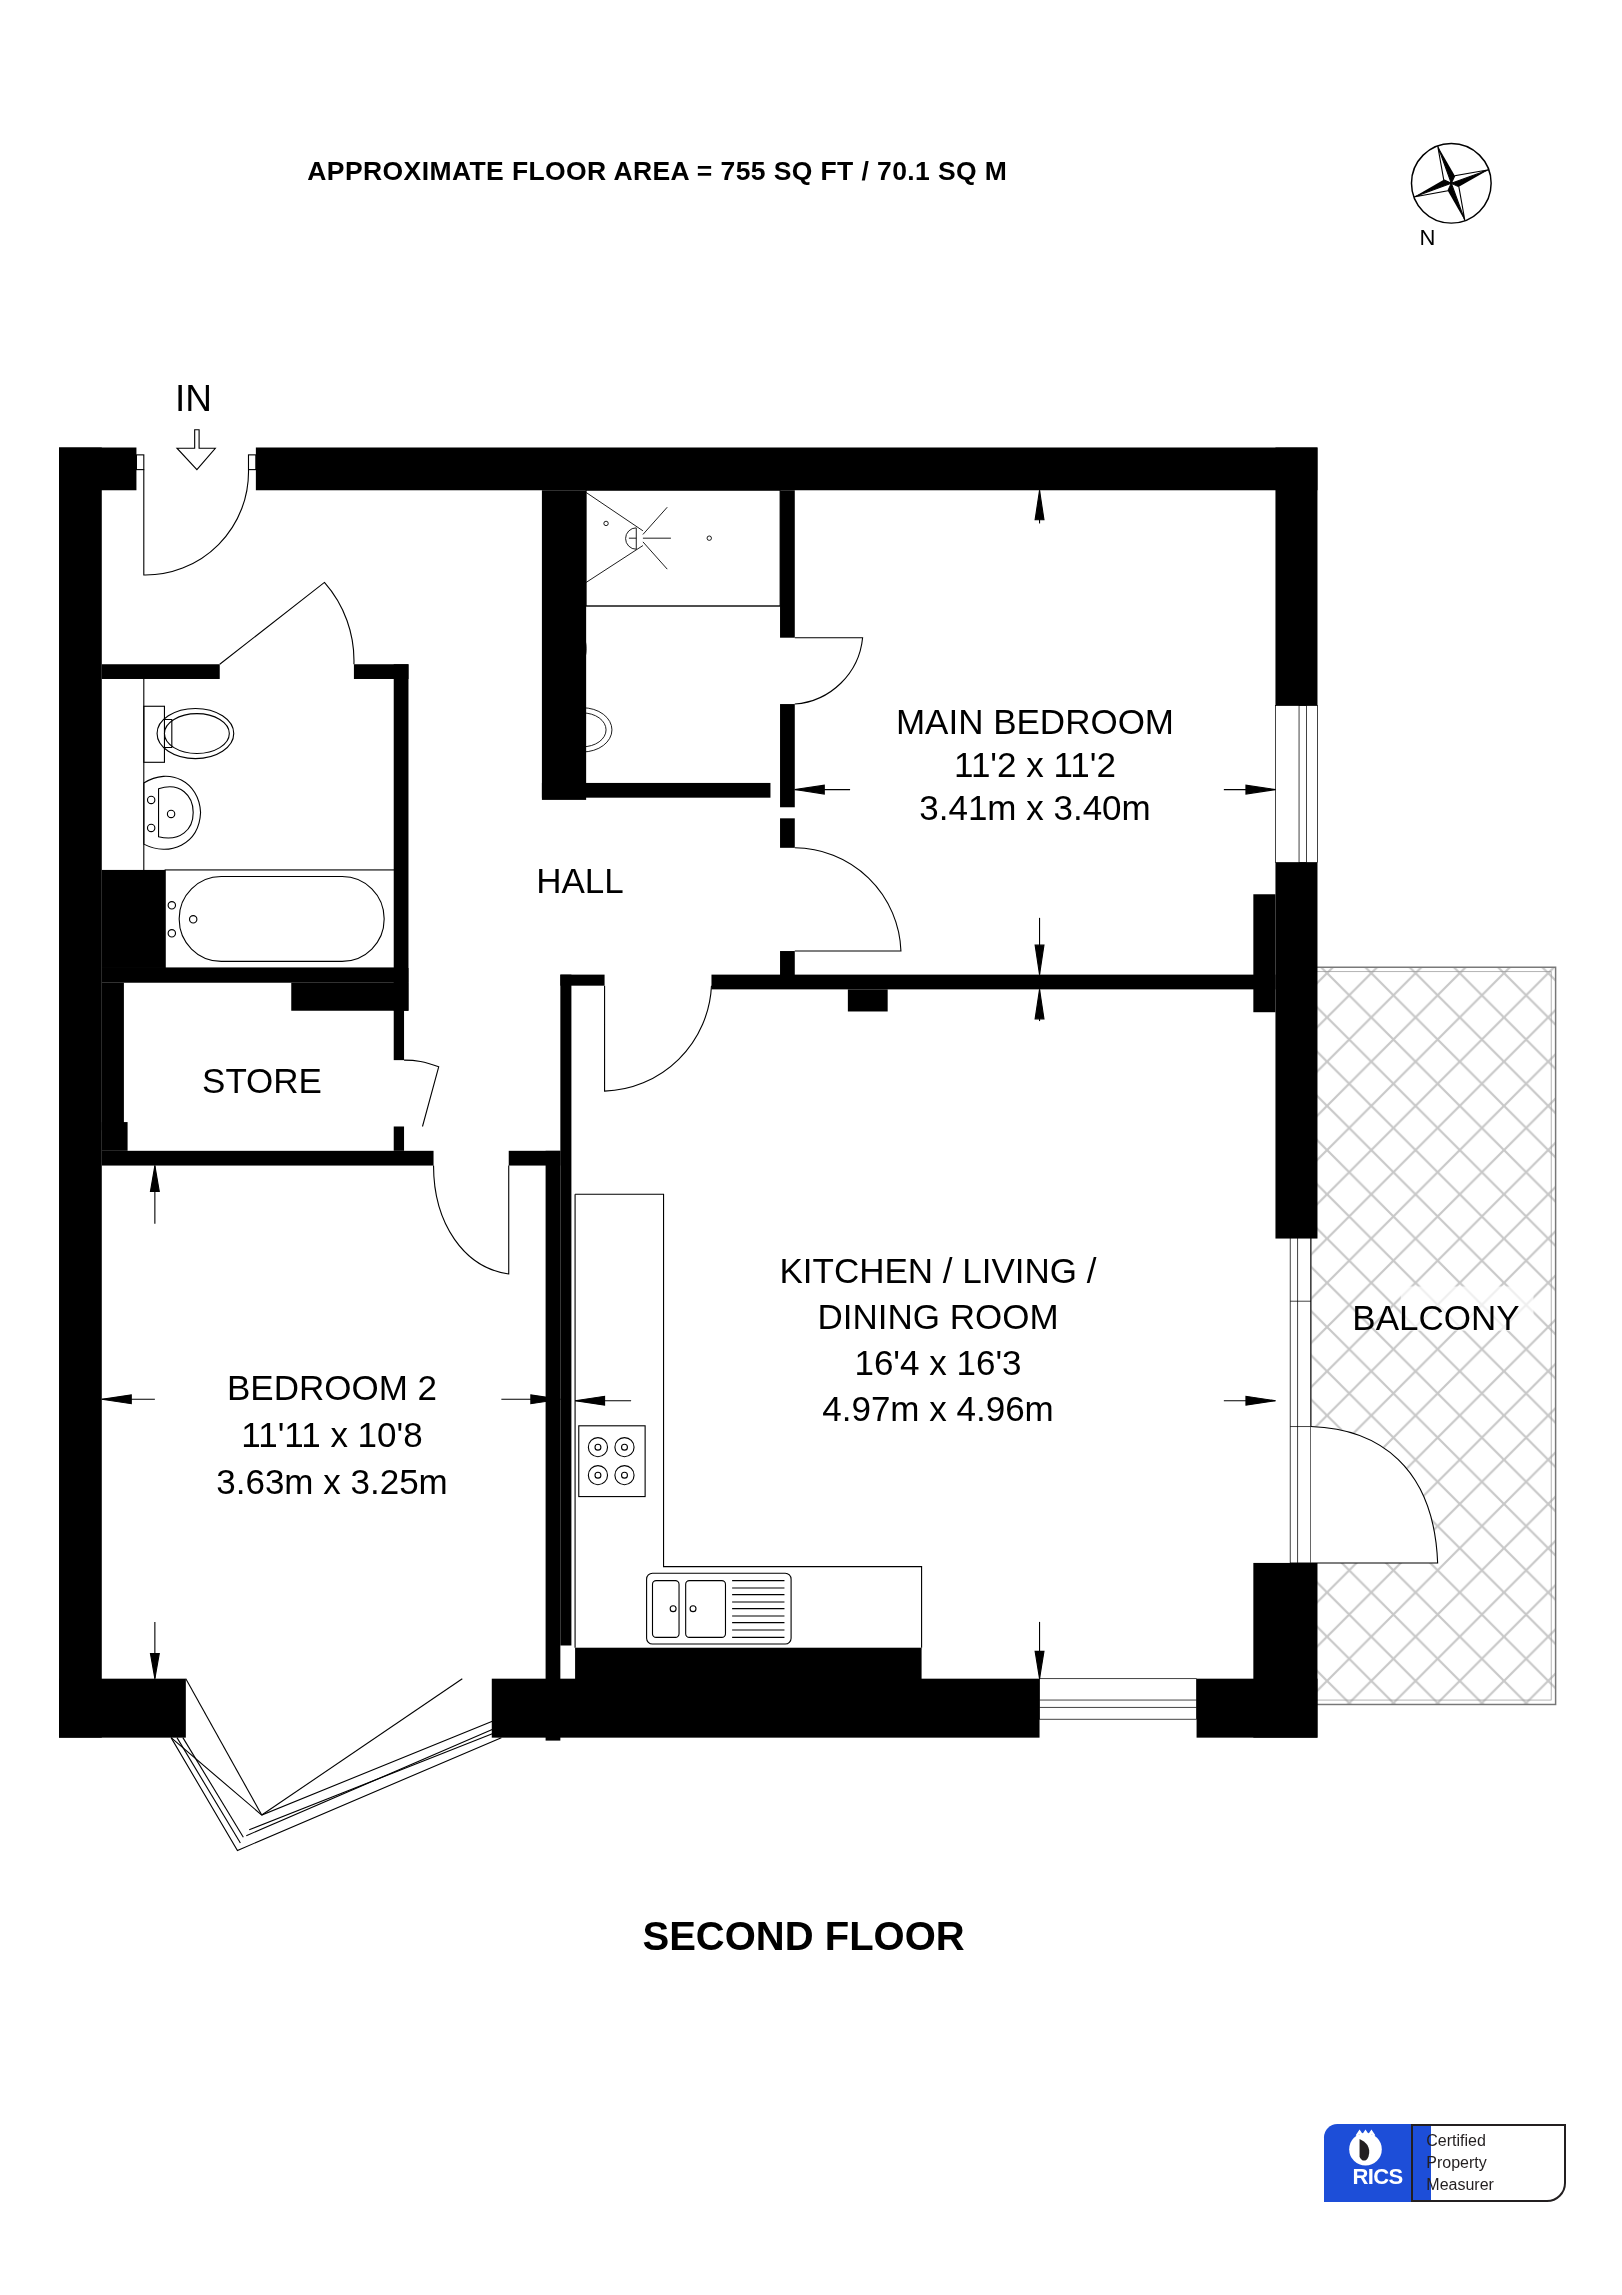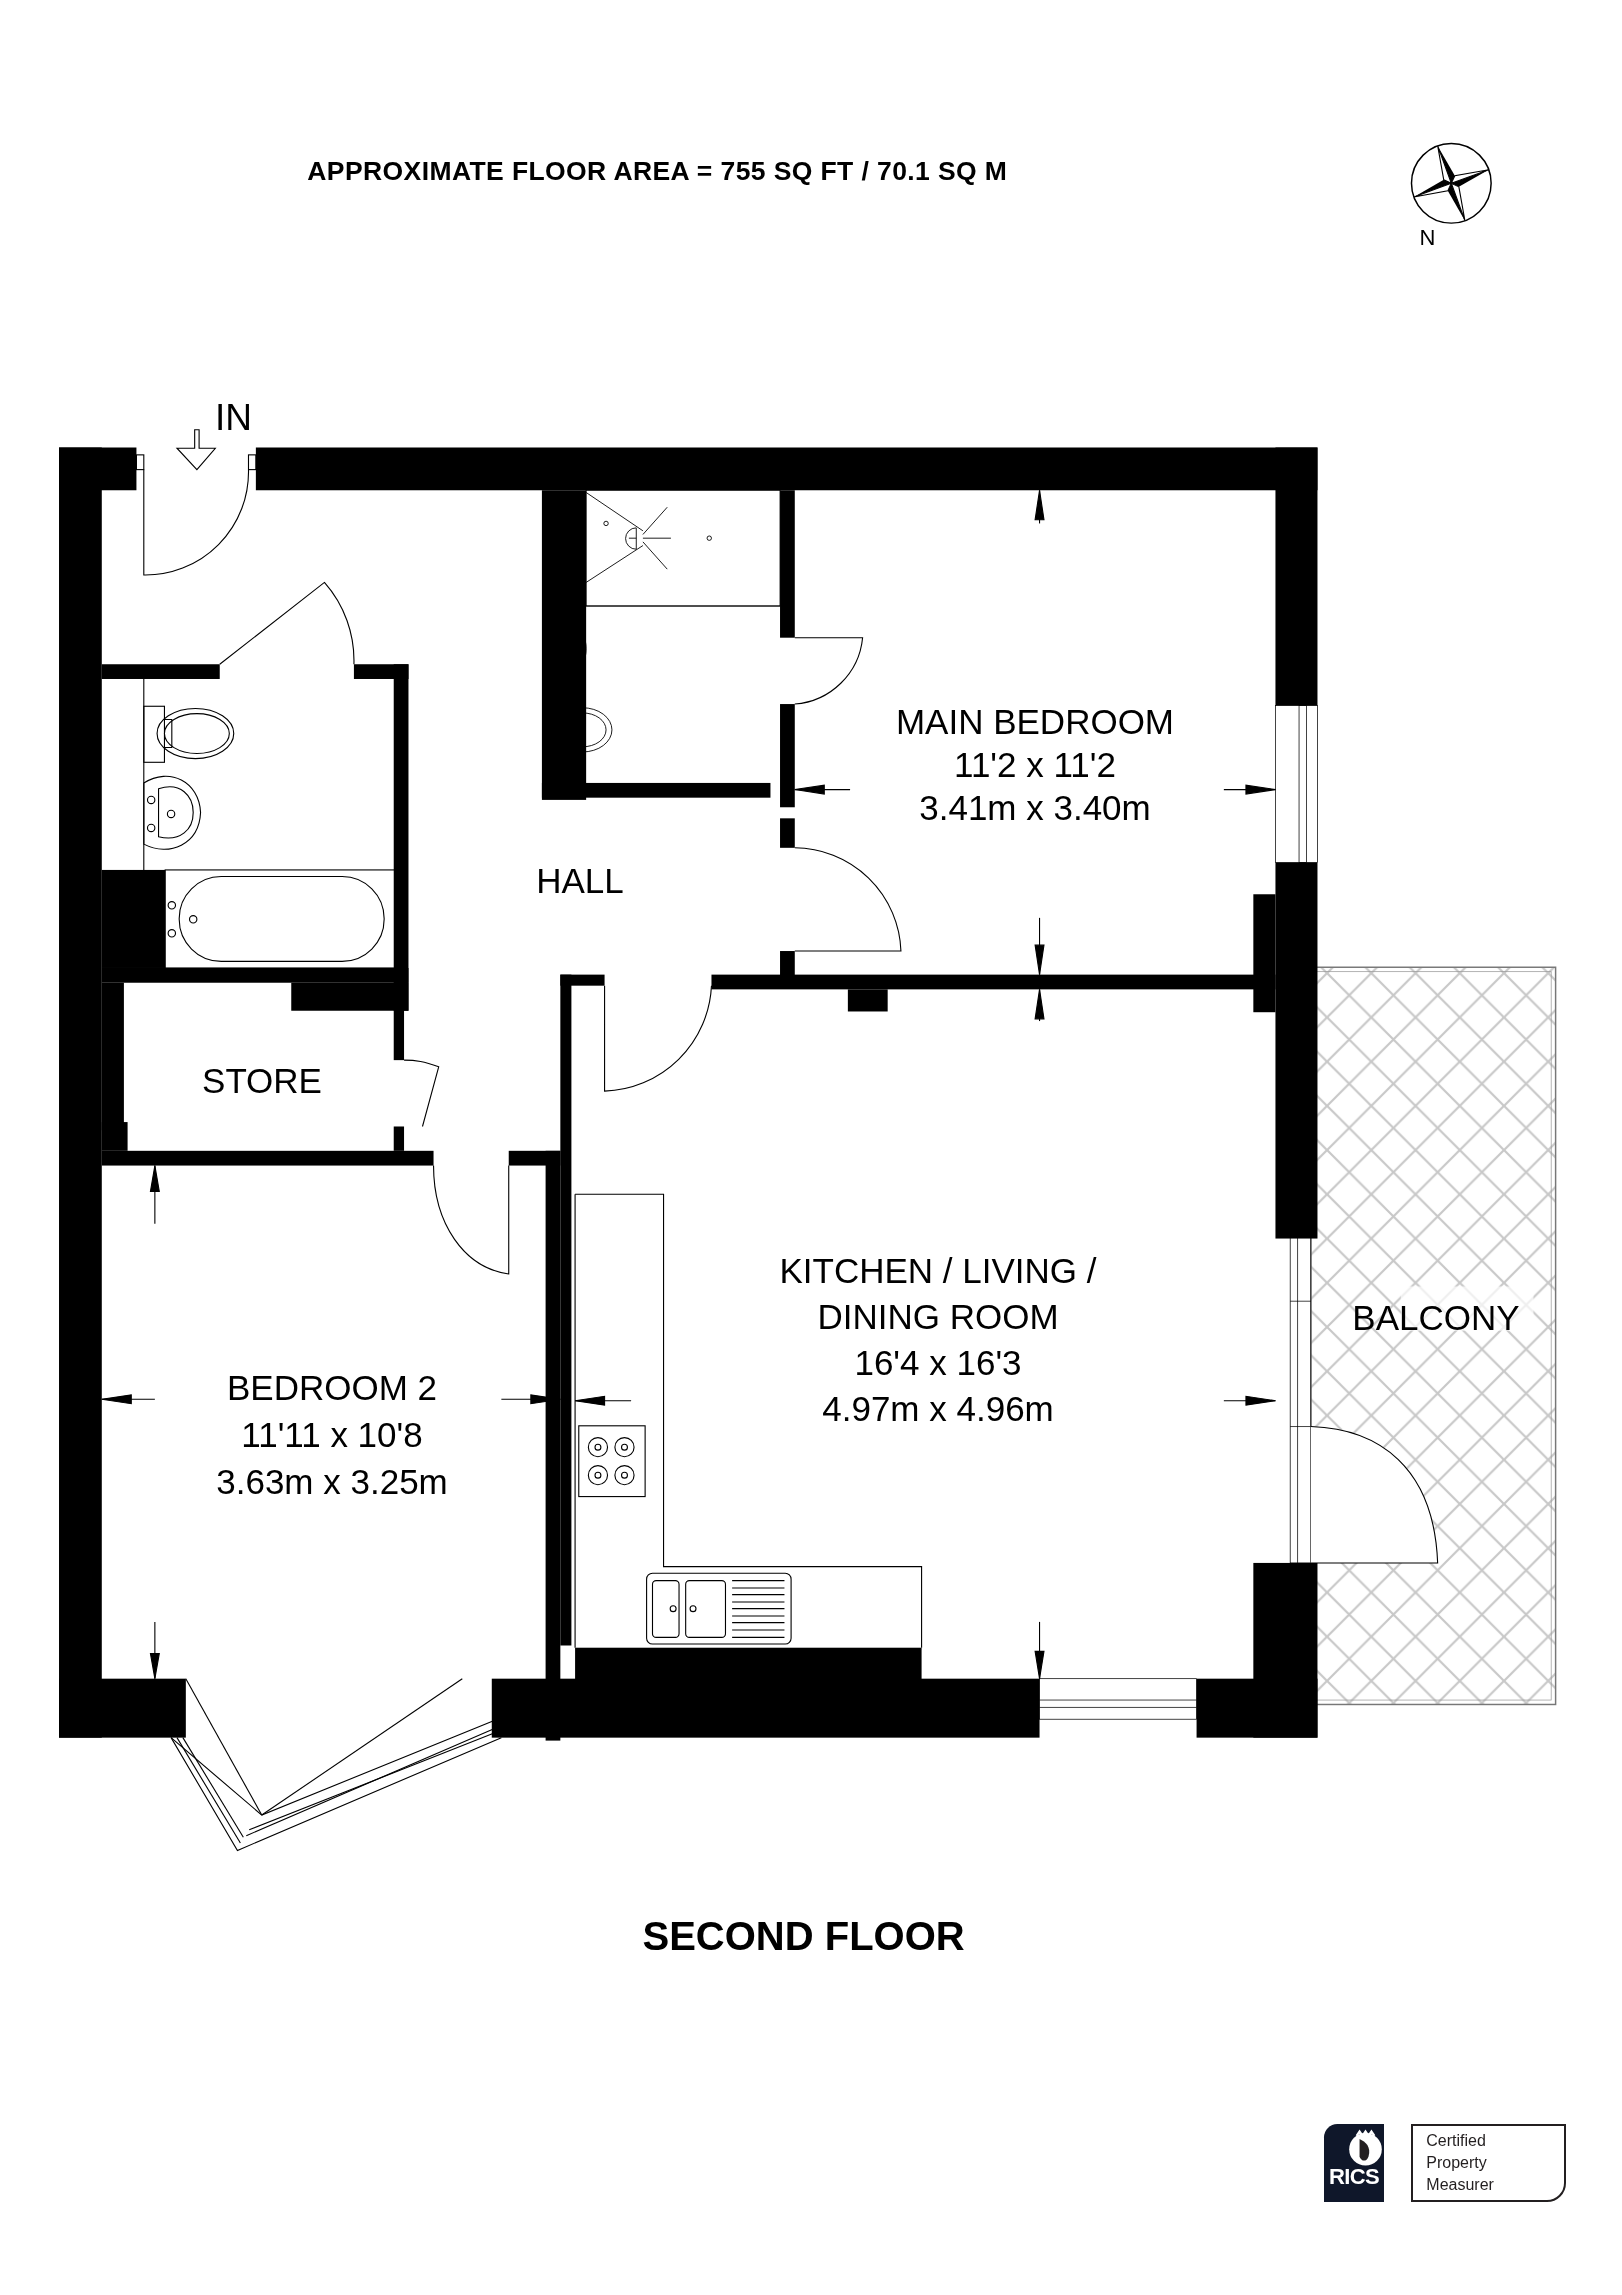--- a/index.html
+++ b/index.html
@@ -6,21 +6,21 @@
   body{width:1622px;height:2295px;position:relative;overflow:hidden;font-family:"Liberation Sans",sans-serif;color:#000;}
   .abs{position:absolute;}
   .area-title{left:0;width:1322px;top:156px;text-align:center;font-weight:bold;font-size:26.5px;letter-spacing:0.4px;}
   .area-title span{display:inline-block;transform:translateX(-3.7px);}
   .floor-title{left:0;width:1622px;top:1914px;text-align:center;font-weight:bold;font-size:40px;}
   .floor-title span{display:inline-block;transform:translateX(-7.4px);}
   .footer-text{left:52px;width:1254px;top:2122px;text-align:center;font-weight:bold;font-size:23px;line-height:32px;}
   .room-label{position:absolute;text-align:center;font-size:35px;line-height:43px;white-space:nowrap;transform:translateX(-50%);}
   .plan{position:absolute;left:0;top:0;width:1622px;height:2295px;}
   .rics{left:1324px;top:2124px;width:243px;height:78px;}
-  .rics-left{position:absolute;left:0;top:0;width:60px;height:78px;background:#0f172a;border-radius:13.3px 0 0 0;color:#fff;}
+  .rics-left{position:absolute;left:0;top:0;width:107px;height:78px;background:#1d4ed8;border-radius:13.3px 0 0 0;color:#fff;}
   .rics-left .word{position:absolute;left:0;right:0;bottom:11.8px;text-align:center;font-weight:bold;font-size:22px;letter-spacing:-0.7px;}
   .rics-right{position:absolute;left:87px;top:0;width:151px;height:74px;border:2.2px solid #231f20;border-left-width:2.2px;border-radius:0 0 19px 0;box-sizing:content-box;}
   .rics-right div{position:absolute;left:13.3px;top:4.4px;font-weight:normal;font-size:16px;line-height:22px;color:#231f20;}
   .compass{left:1407px;top:142px;}
 </style>
 </head>
 <body>
 
 <div class="abs area-title"><span>APPROXIMATE FLOOR AREA = 755 SQ FT / 70.1 SQ M</span></div>
 
@@ -266,21 +266,21 @@
     <line x1="210" y1="2200" x2="210" y2="2277"></line>
       <polygon points="204,2243 216,2243 210,2277"></polygon>
 
     <line x1="138" y1="1898" x2="210" y2="1898"></line>
       <polygon points="178,1892 178,1904 138,1898"></polygon>
     <line x1="680" y1="1898" x2="760" y2="1898"></line>
       <polygon points="720,1892 720,1904 760,1898"></polygon>
   </g>
 </svg>
 
-<div class="abs" style="left:175px;top:397px;font-size:37px;margin-left:40px;">IN</div>
+<div class="abs" style="left:175px;top:378px;font-size:37px;">IN</div>
 
 <div class="room-label" style="left:1035px;top:664px;margin-top:36px;">
   <div>MAIN BEDROOM</div>
   <div>11'2 x 11'2</div>
   <div>3.41m x 3.40m</div>
 </div>
 
 <div class="room-label" style="left:580px;top:859px;">
   <div>HALL</div>
 </div>

